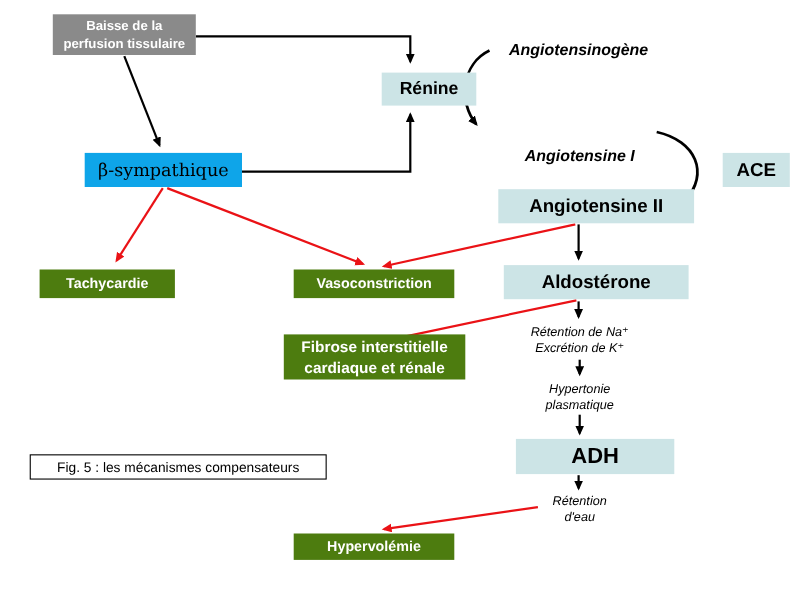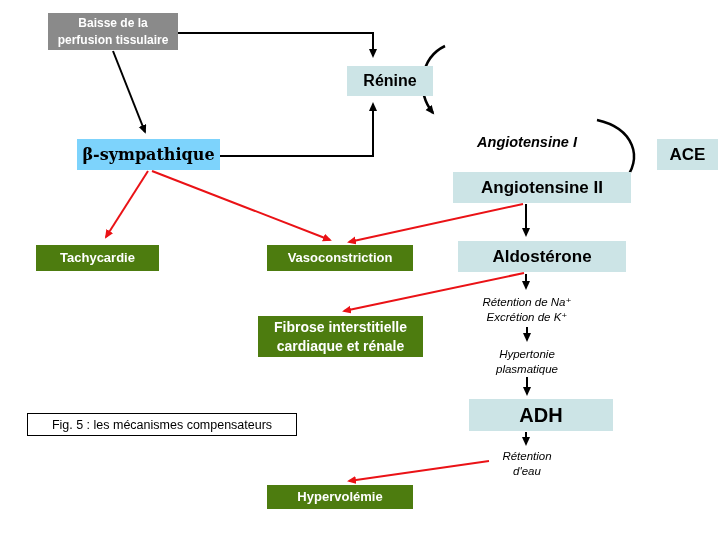--- a/index.html
+++ b/index.html
@@ -7,21 +7,21 @@
     position:relative;width:720px;height:540px;background:#ffffff;overflow:hidden;
     font-family:"Liberation Sans","DejaVu Sans",sans-serif;color:#000;
   }
   #arrows{position:absolute;left:0;top:0;width:720px;height:540px;z-index:1;}
   .node{
     position:absolute;z-index:2;display:flex;align-items:center;justify-content:center;
     text-align:center;box-sizing:border-box;white-space:pre-line;
   }
   .blue{background:#cce4e6;color:#000;font-weight:600;margin-left:16px;}
   .gray{background:#8a8a8a;color:#fff;font-weight:700;font-size:12px;line-height:1.35;}
-  .green{background:#7dd3fc;color:#000;font-family:"DejaVu Serif","Liberation Serif",serif;font-weight:700;font-size:16px;}
+  .green{background:#0ea5e9;color:#000;font-family:"DejaVu Serif","Liberation Serif",serif;font-weight:400;font-size:16px;}
   .redbox{background:#4d7c0f;color:#fff;font-weight:700;font-size:13px;line-height:1.3;}
   .flowtext{color:#000;font-size:11.5px;line-height:1.25;background:transparent;font-style:italic;}
   .italiclabel{font-style:italic;font-weight:700;font-size:14.5px;background:transparent;}
   .caption{background:#fff;border:1px solid #000;font-size:12.5px;font-weight:400;}
 </style>
 </head>
 <body>
 
 <div id="stage">
 
@@ -51,36 +51,37 @@
     <path d="M 523 204 L 349 242" fill="none" stroke="#ea1216" stroke-width="2" marker-end="url(#ar)"></path>
     <path d="M 524 273 L 344 311" fill="none" stroke="#ea1216" stroke-width="2" marker-end="url(#ar)"></path>
     <path d="M 489 461 L 349 481" fill="none" stroke="#ea1216" stroke-width="2" marker-end="url(#ar)"></path>
   </svg>
 
   <div class="node gray" style="left:48px;top:13px;width:130px;height:37px;">Baisse de la
 perfusion tissulaire</div>
 
   <div class="node blue" style="left:331px;top:66px;width:86px;height:30px;font-size:16px;">Rénine</div>
 
+  <div class="node italiclabel" style="left:450px;top:35px;width:152px;height:21px;">Angiotensinogène</div>
 
   <div class="node italiclabel" style="left:466px;top:131px;width:122px;height:21px;">Angiotensine I</div>
 
   <div class="node blue" style="left:437px;top:172px;width:178px;height:31px;font-size:17px;">Angiotensine II</div>
 
   <div class="node blue" style="left:641px;top:139px;width:61px;height:31px;font-size:17px;">ACE</div>
 
   <div class="node green" style="left:77px;top:139px;width:143px;height:31px;">β-sympathique</div>
 
   <div class="node redbox" style="left:36px;top:245px;width:123px;height:26px;">Tachycardie</div>
 
   <div class="node blue" style="left:442px;top:241px;width:168px;height:31px;font-size:17px;">Aldostérone</div>
 
   <div class="node redbox" style="left:267px;top:245px;width:146px;height:26px;">Vasoconstriction</div>
 
-  <div class="node redbox" style="left:258px;top:316px;width:165px;height:41px;font-size:14px;">Fibrose interstitielle
+  <div class="node redbox" style="left:258px;top:304px;width:165px;height:41px;font-size:14px;">Fibrose interstitielle
 cardiaque et rénale</div>
 
   <div class="node flowtext" style="left:457px;top:294px;width:140px;height:31px;">Rétention de Na⁺
 Excrétion de K⁺</div>
 
   <div class="node blue" style="left:453px;top:399px;width:144px;height:32px;font-size:20px;font-weight:700;">ADH</div>
 
   <div class="node flowtext" style="left:477px;top:346px;width:100px;height:31px;">Hypertonie
 plasmatique</div>
 

